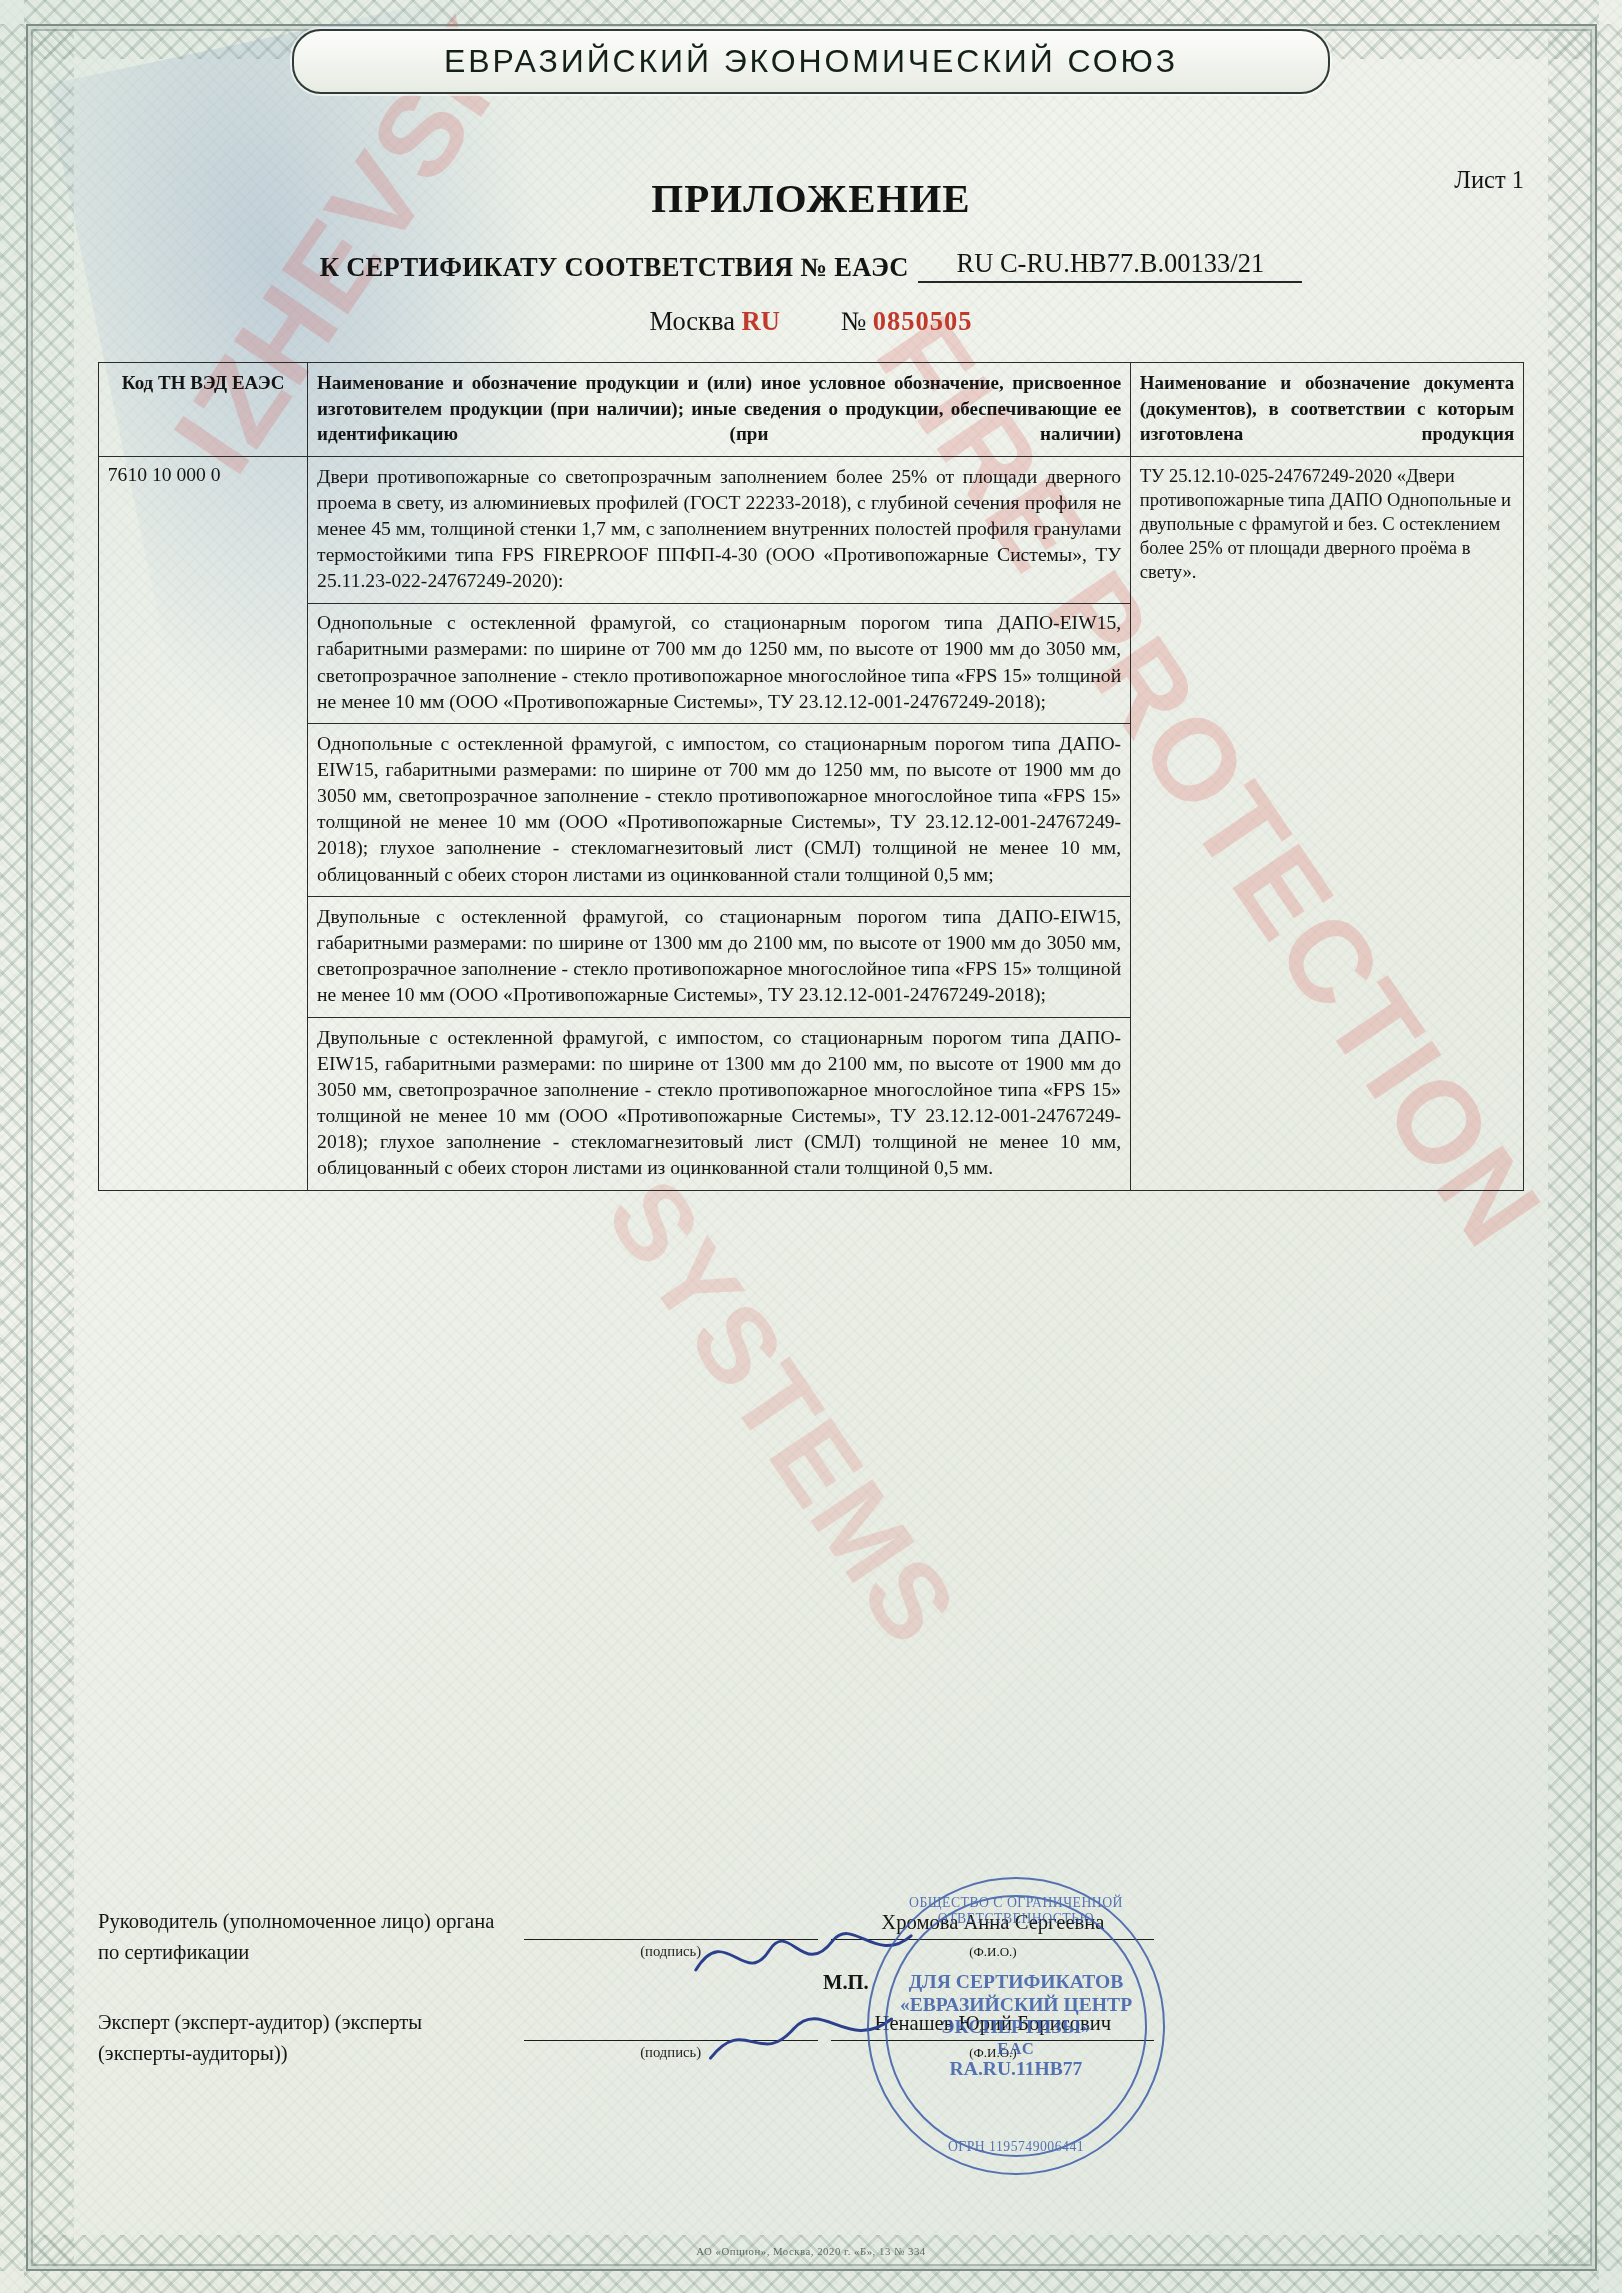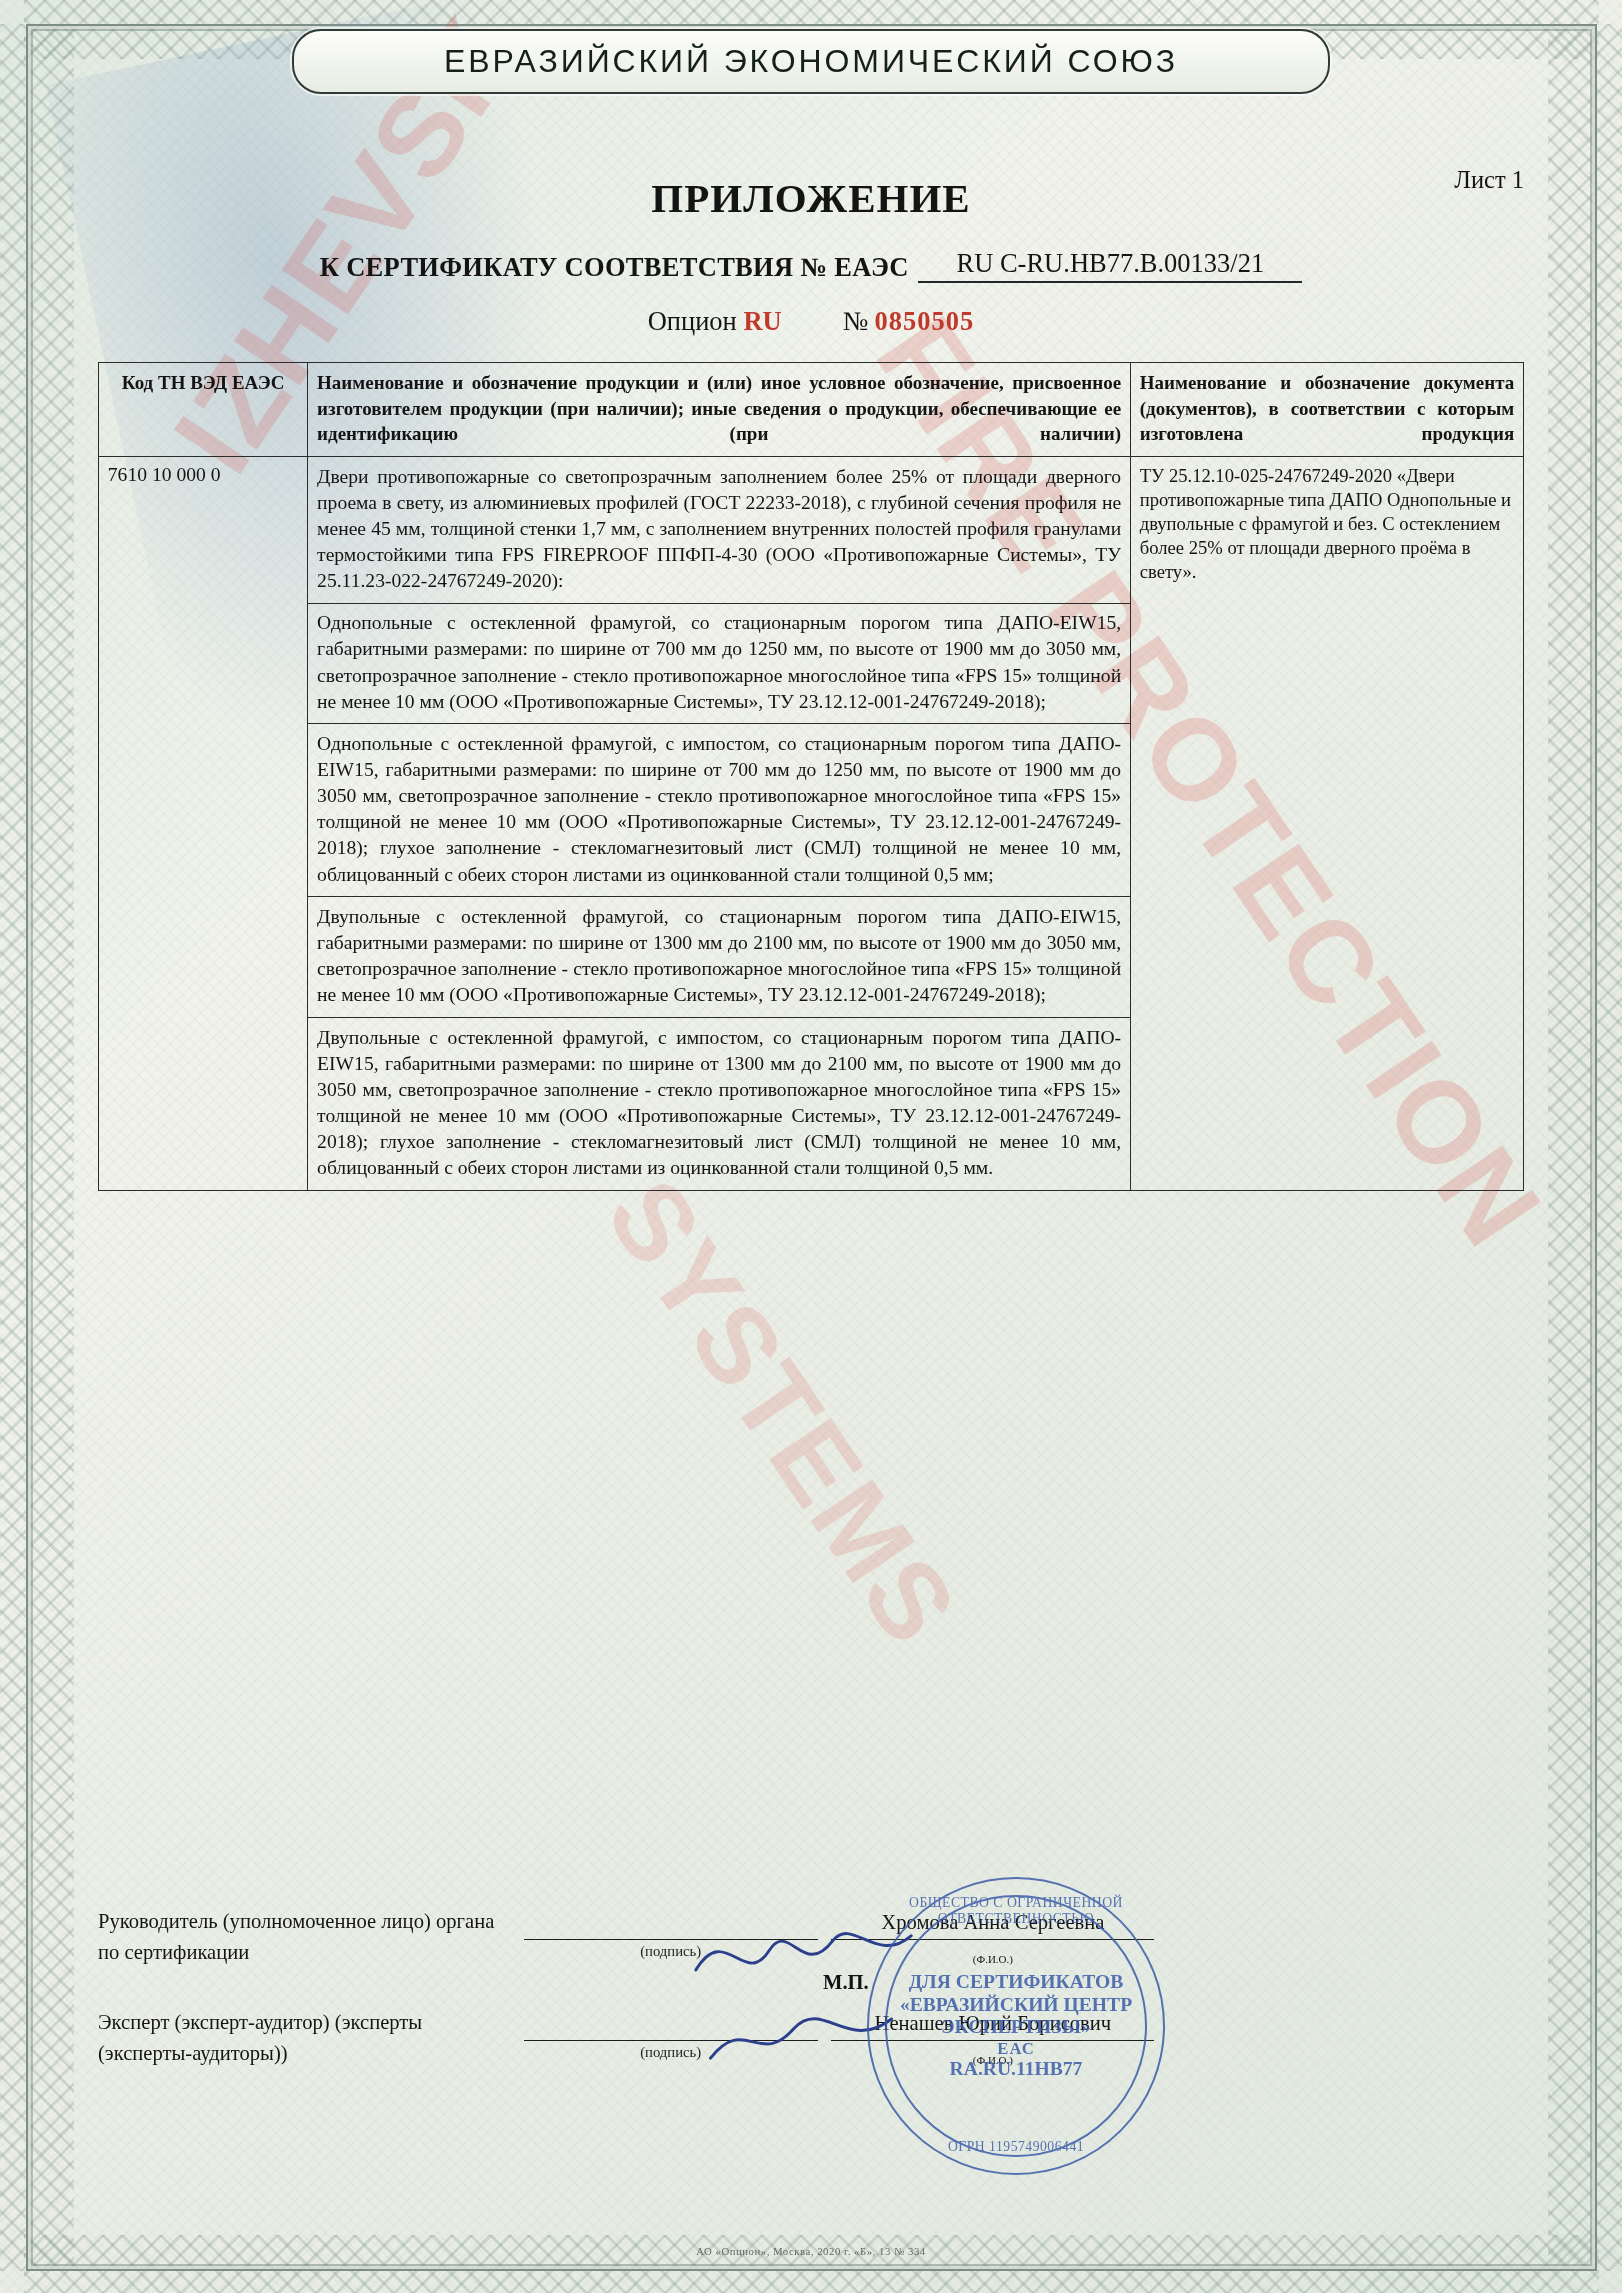--- a/index.html
+++ b/index.html
@@ -191,21 +191,21 @@
     position: relative;
   }
   .sign-line .rule {
     border-bottom: 1.4px solid #1d1d1d;
     height: 33px;
   }
   .sign-line .cap { font-size: 14.7px; color: #222; margin-top: 2.9px; }
   .sign-name { width: 323px; text-align: center; }
   .sign-name .val { height: 33px; line-height: 33px; }
   .sign-name .rule { border-bottom: 1.4px solid #1d1d1d; }
-  .sign-name .cap { font-size: 11px; margin-top: 13px; }
+  .sign-name .cap { font-size: 13px; margin-top: 4px; }
   .mp {
     position: absolute;
     left: 725px;
     top: 65px;
     font-size: 20.6px;
     font-weight: bold;
   }
 
   
   .seal {
@@ -293,21 +293,21 @@
 
     <h1 class="title">ПРИЛОЖЕНИЕ</h1>
 
     <div class="subtitle-row">
       <div class="subtitle">К СЕРТИФИКАТУ СООТВЕТСТВИЯ № ЕАЭС</div>
       <div class="cert-number">RU C-RU.HB77.B.00133/21</div>
     </div>
 
     <div class="series-row">
       <div>
-        <span>Опцион</span>
+        <span>Москва</span>
         <span class="ru">RU</span>
       </div>
       <div>
         <span class="nosign">№</span>
         <span class="num">0850505</span>
       </div>
     </div>
 
     <table class="main">
       <colgroup>

